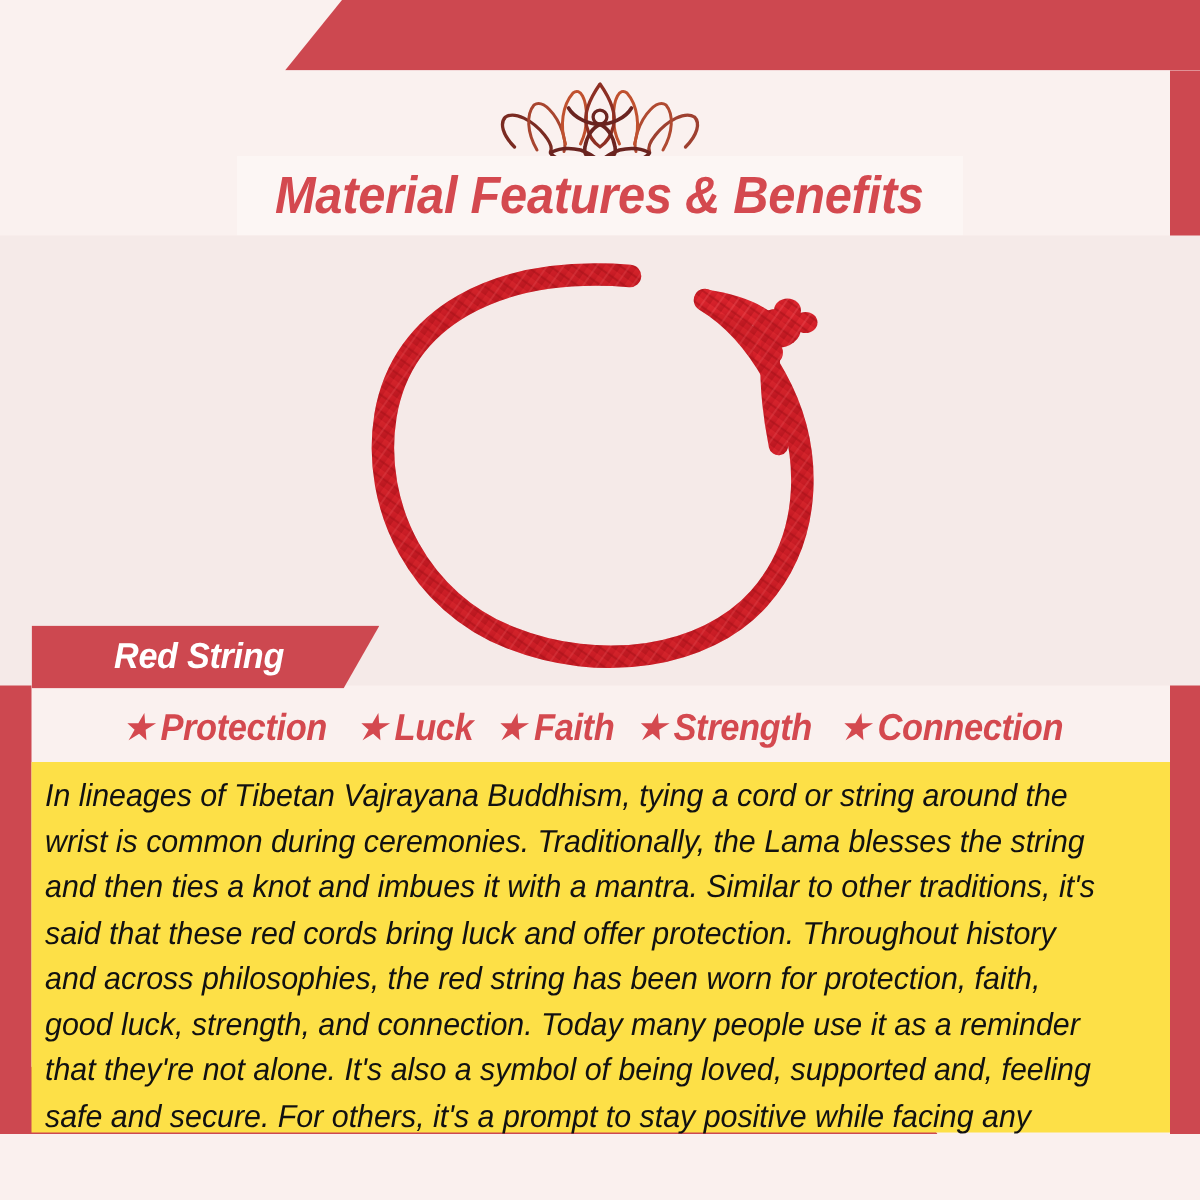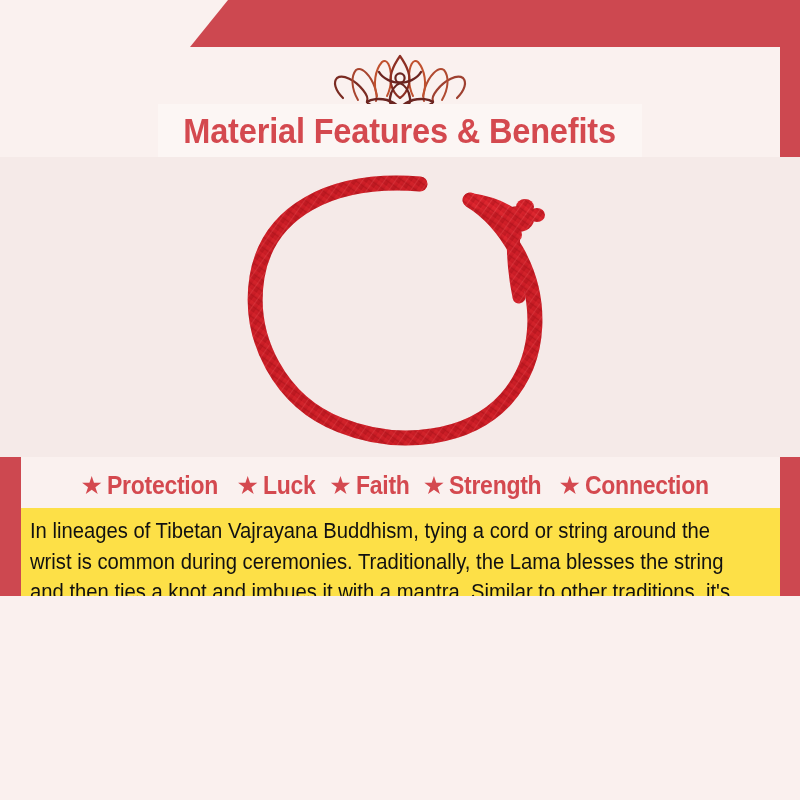--- a/index.html
+++ b/index.html
@@ -10,23 +10,24 @@
     width: 800px;
     height: 800px;
     font-family: "Liberation Sans", sans-serif;
     background: #faf0ee;
     overflow: hidden;
   }
 
   #infographic {
     position: relative;
     width: 800px;
-    height: 596px;
+    height: 756px;
     background: #faf1ef;
     overflow: hidden;
+    font-style: italic;
   }
 
   
   .top-band {
     position: absolute;
     top: 0;
     left: 0;
     width: 800px;
     height: 47px;
     background: #cd4850;
@@ -280,20 +281,23 @@
         <ellipse cx="518" cy="62" rx="16" ry="13" fill="#a5121a" opacity="0.12"></ellipse>
         <ellipse cx="525" cy="50" rx="9" ry="8" fill="url(#braid)"></ellipse>
         <ellipse cx="537" cy="58" rx="8" ry="7" fill="url(#braid)"></ellipse>
         <ellipse cx="512" cy="78" rx="10" ry="9" fill="url(#braid)"></ellipse>
         <path d="M514 72 C512 96 515 120 519 140" fill="none" stroke="url(#braid)" stroke-width="13" stroke-linecap="round"></path>
         <path d="M514 72 C512 96 515 120 519 140" fill="none" stroke="#9e1018" stroke-width="13" stroke-linecap="round" opacity="0.15"></path>
       </g>
     </svg>
   </div>
 
+  <div class="label-banner">
+    <span class="label-text">Red String</span>
+  </div>
 
   <div class="features-row">
     <span class="feature">
       <span class="star">★</span>
       <span class="flabel">Protection</span>
     </span>
     <span class="feature">
       <span class="star">★</span>
       <span class="flabel">Luck</span>
     </span>

